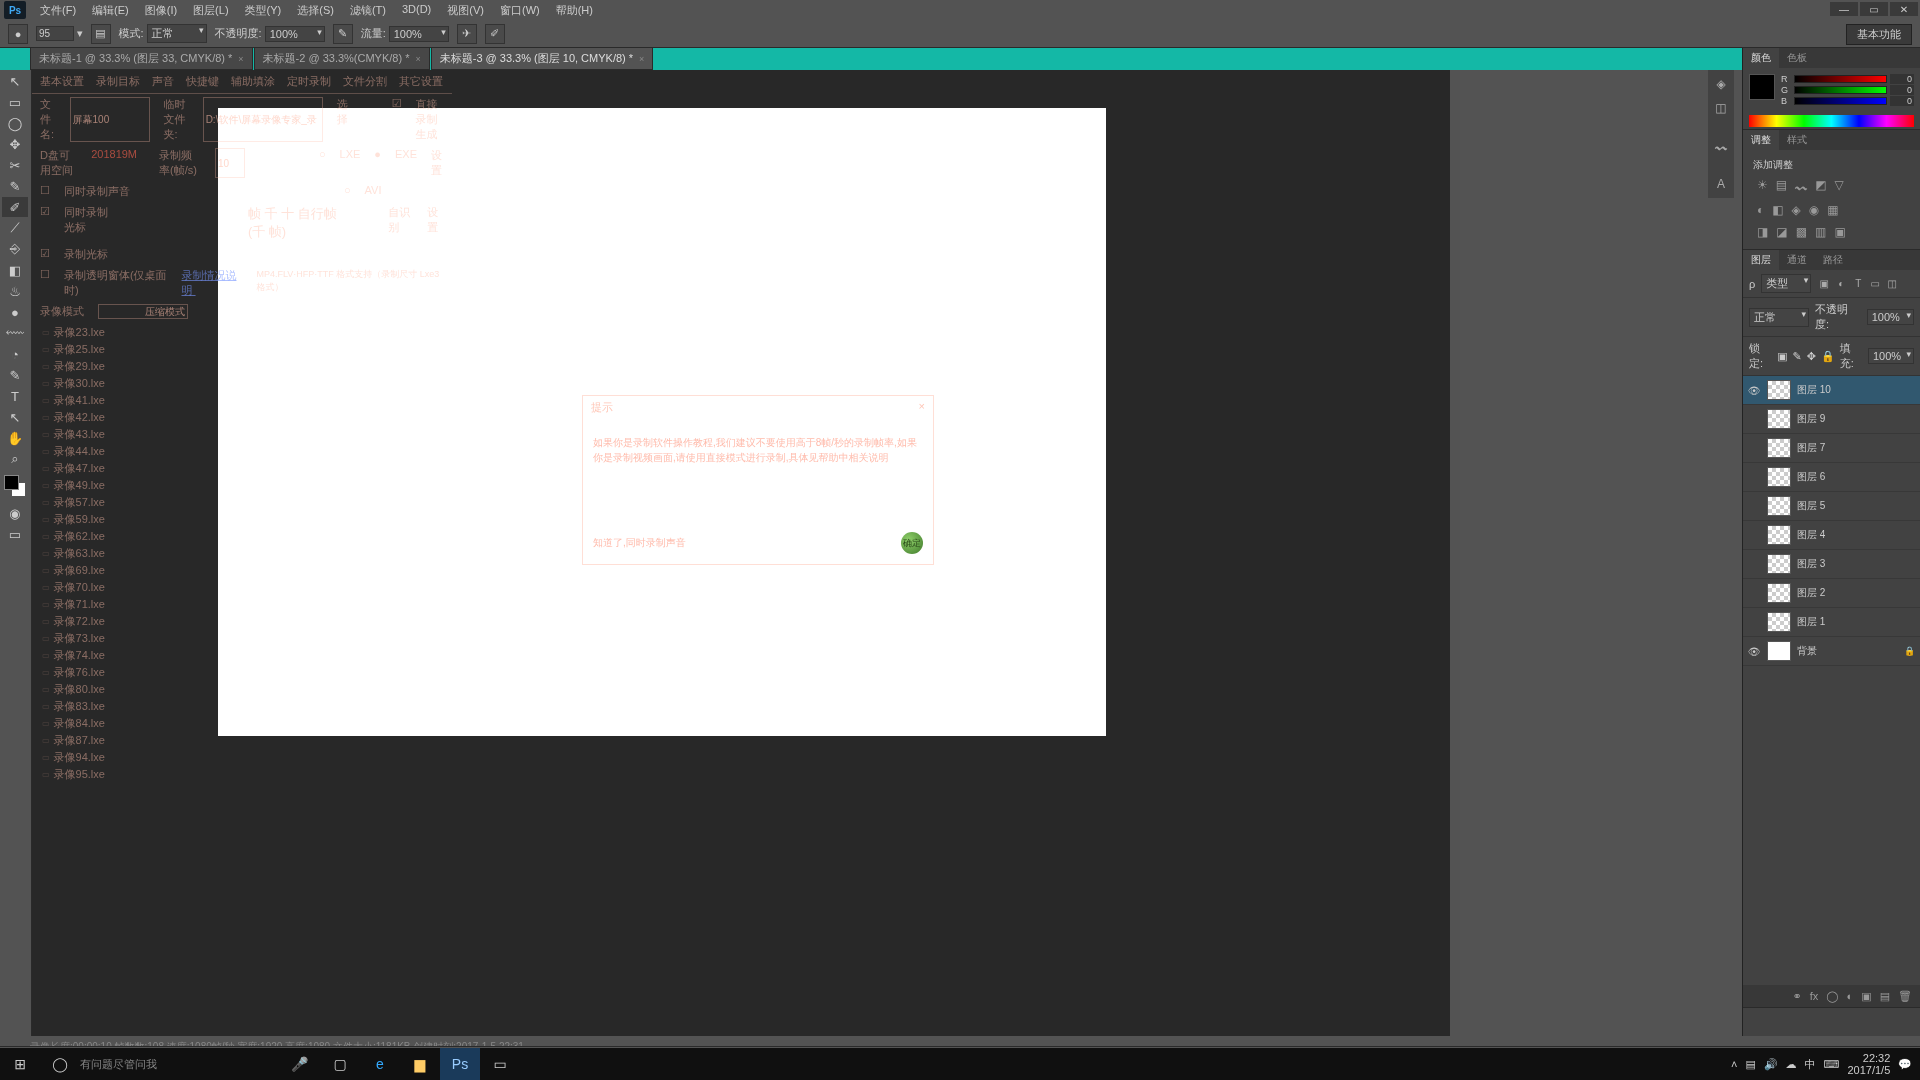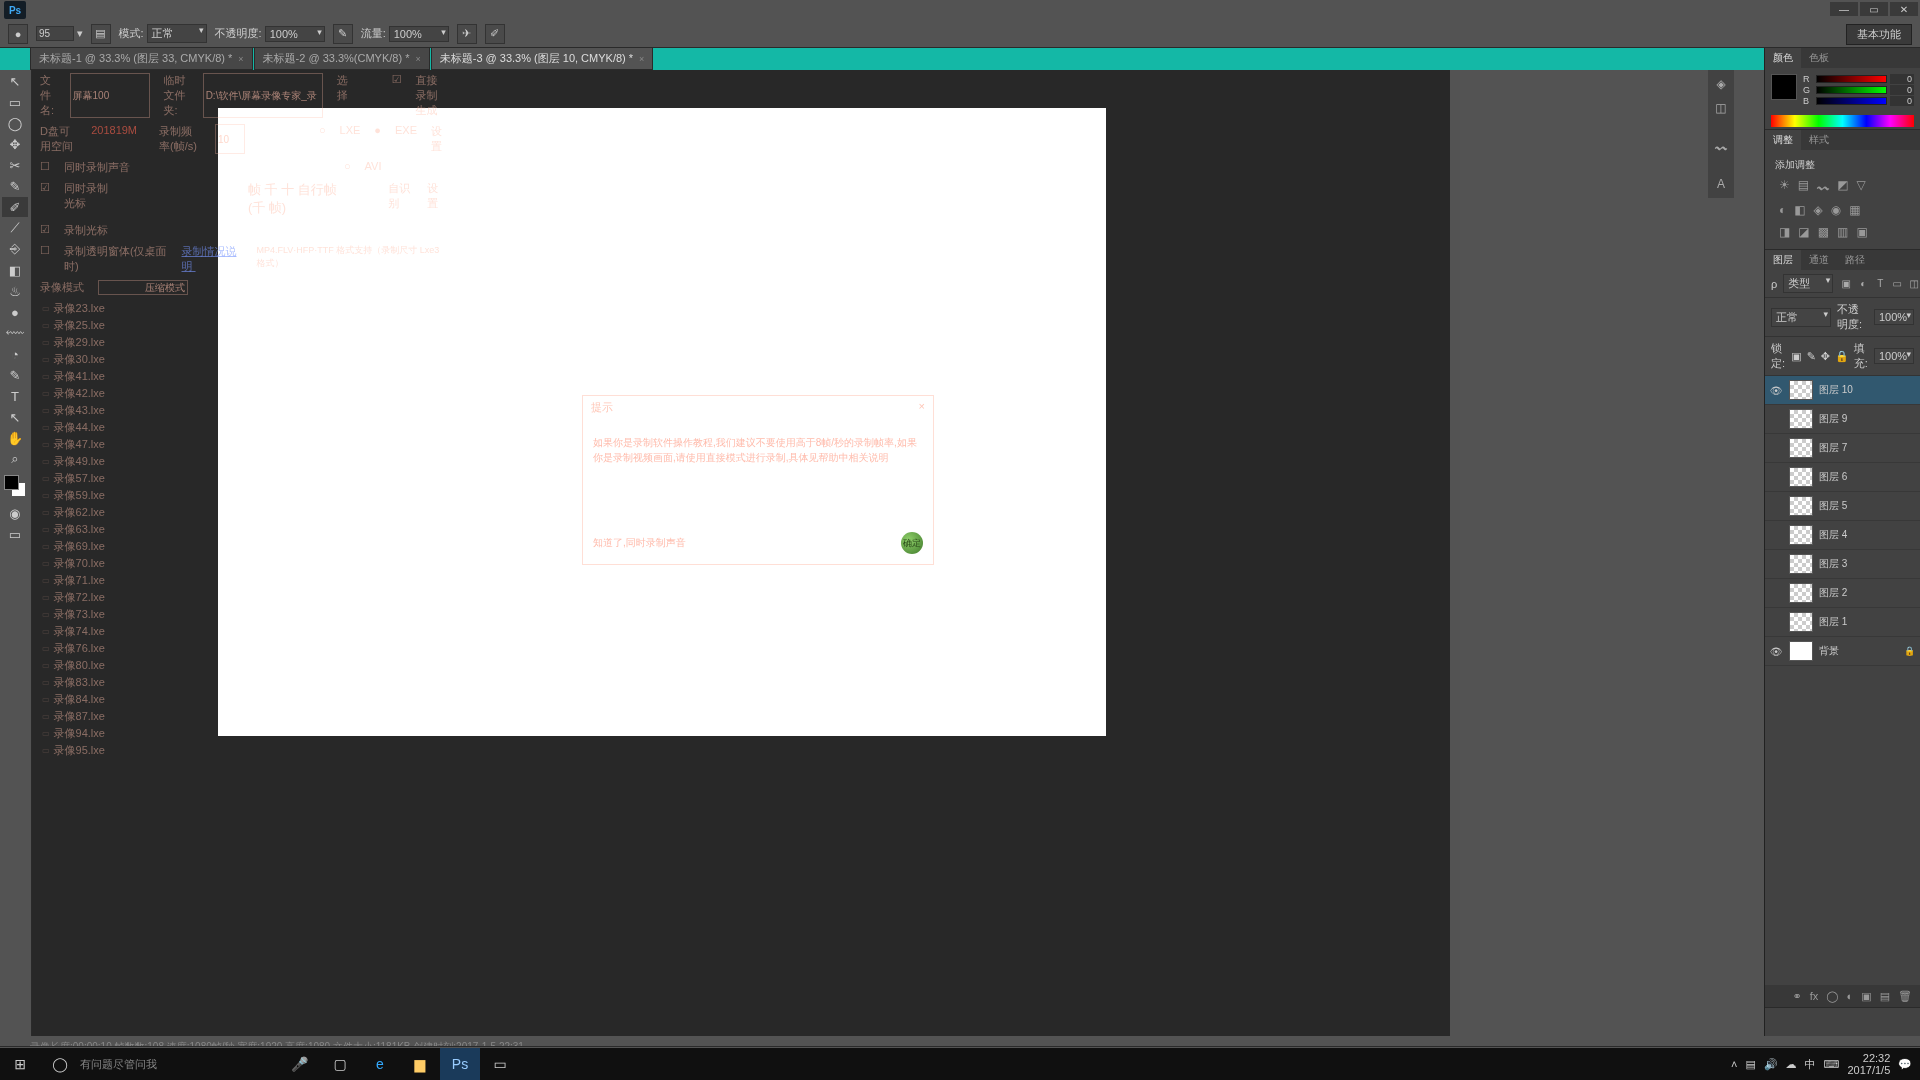--- a/index.html
+++ b/index.html
@@ -36,21 +36,21 @@
 .ghost input{background:transparent;border:1px solid rgba(255,190,170,.3);color:rgba(255,190,170,.6);font-size:10px;padding:0 2px}
 .ghost .list{padding:2px 2px}
 .ghost .li{padding:1px 8px;display:flex;gap:4px;align-items:center}
 .ghost .li::before{content:"▭";font-size:8px;opacity:.4}
 .dlg{position:absolute;left:550px;top:325px;width:352px;height:170px;border:1px solid rgba(255,150,120,.3);background:rgba(255,255,255,.02);pointer-events:none}
 .dlg .dtitle{padding:4px 8px;color:rgba(255,150,120,.55);font-size:10px;display:flex;justify-content:space-between}
 .dlg .dbody{padding:16px 10px 0;color:rgba(255,130,100,.55);font-size:10px;line-height:1.5}
 .dlg .dfoot{position:absolute;bottom:10px;left:10px;right:10px;display:flex;justify-content:space-between;align-items:center}
 .dlg .chk{color:rgba(255,130,100,.55);font-size:10px}
 .green{width:22px;height:22px;border-radius:50%;background:radial-gradient(circle at 35% 35%,#8fcf6a,#3f7a2a);font-size:9px;color:#2a4a1a;display:flex;align-items:center;justify-content:center}
-.rpan{position:absolute;right:0;top:48px;width:156px;bottom:44px;background:#424242;border-left:1px solid #222}
+.rpan{position:absolute;right:0;top:48px;width:178px;bottom:44px;background:#424242;border-left:1px solid #222}
 .pgrp{border-bottom:1px solid #2a2a2a}
 .ptabs{display:flex;background:#383838}
 .ptab{padding:3px 8px;font-size:10px;color:#999}
 .ptab.on{background:#424242;color:#ddd}
 .colorpk{padding:6px;display:flex;gap:6px}
 .colorpk .cur{width:26px;height:26px;background:#000;border:1px solid #555}
 .sliders{flex:1}
 .srow{display:flex;align-items:center;gap:3px;margin-bottom:1px}
 .srow .lab{width:10px;font-size:9px}
 .srow .bar{flex:1;height:8px;border:1px solid #222}
@@ -81,20 +81,33 @@
 .taskbar .tb{width:40px;height:32px;display:flex;align-items:center;justify-content:center;font-size:14px;color:#ccc}
 .taskbar .search{flex:0 0 200px;color:#888;font-size:11px;display:flex;align-items:center;gap:6px}
 .tray{margin-left:auto;display:flex;align-items:center;gap:8px;padding-right:8px;color:#ccc;font-size:10px}
 .tray .clk{text-align:right;line-height:1.1}
 </style>
 </head>
 <body>
 
 <div class="menubar">
   <div class="ps-logo">Ps</div>
+  <div id="menu-items" style="display: flex;">
+      <span class="mi">文件(F)</span>
+      <span class="mi">编辑(E)</span>
+      <span class="mi">图像(I)</span>
+      <span class="mi">图层(L)</span>
+      <span class="mi">类型(Y)</span>
+      <span class="mi">选择(S)</span>
+      <span class="mi">滤镜(T)</span>
+      <span class="mi">3D(D)</span>
+      <span class="mi">视图(V)</span>
+      <span class="mi">窗口(W)</span>
+      <span class="mi">帮助(H)</span>
+    </div>
   <div class="win-ctrl">
     <span>—</span>
     <span>▭</span>
     <span>✕</span>
   </div>
 </div>
 <div class="badge">基本功能</div>
 
 <div class="optbar">
   <span class="ic">●</span>
@@ -173,20 +186,30 @@
       </div>
     <div class="dbody">如果你是录制软件操作教程,我们建议不要使用高于8帧/秒的录制帧率,如果你是录制视频画面,请使用直接模式进行录制,具体见帮助中相关说明</div>
     <div class="dfoot">
       <span class="chk">知道了,同时录制声音</span>
       <span class="green">确定</span>
     </div>
   </div>
 </div>
 
 <div class="ghost">
+  <div class="gtabs" id="gtabs">
+      <span>基本设置</span>
+      <span>录制目标</span>
+      <span>声音</span>
+      <span>快捷键</span>
+      <span>辅助填涂</span>
+      <span>定时录制</span>
+      <span>文件分割</span>
+      <span>其它设置</span>
+    </div>
   <div class="grow">
     <span>文件名:</span>
       <input style="width: 80px;" value="屏幕100">
     <span>临时文件夹:</span>
       <input style="width: 120px;" value="D:\软件\屏幕录像专家_录">
     <span>选择</span>
     <span style="margin-left:30px">☑</span>
       <span>直接录制生成</span>
   </div>
   <div class="grow">

